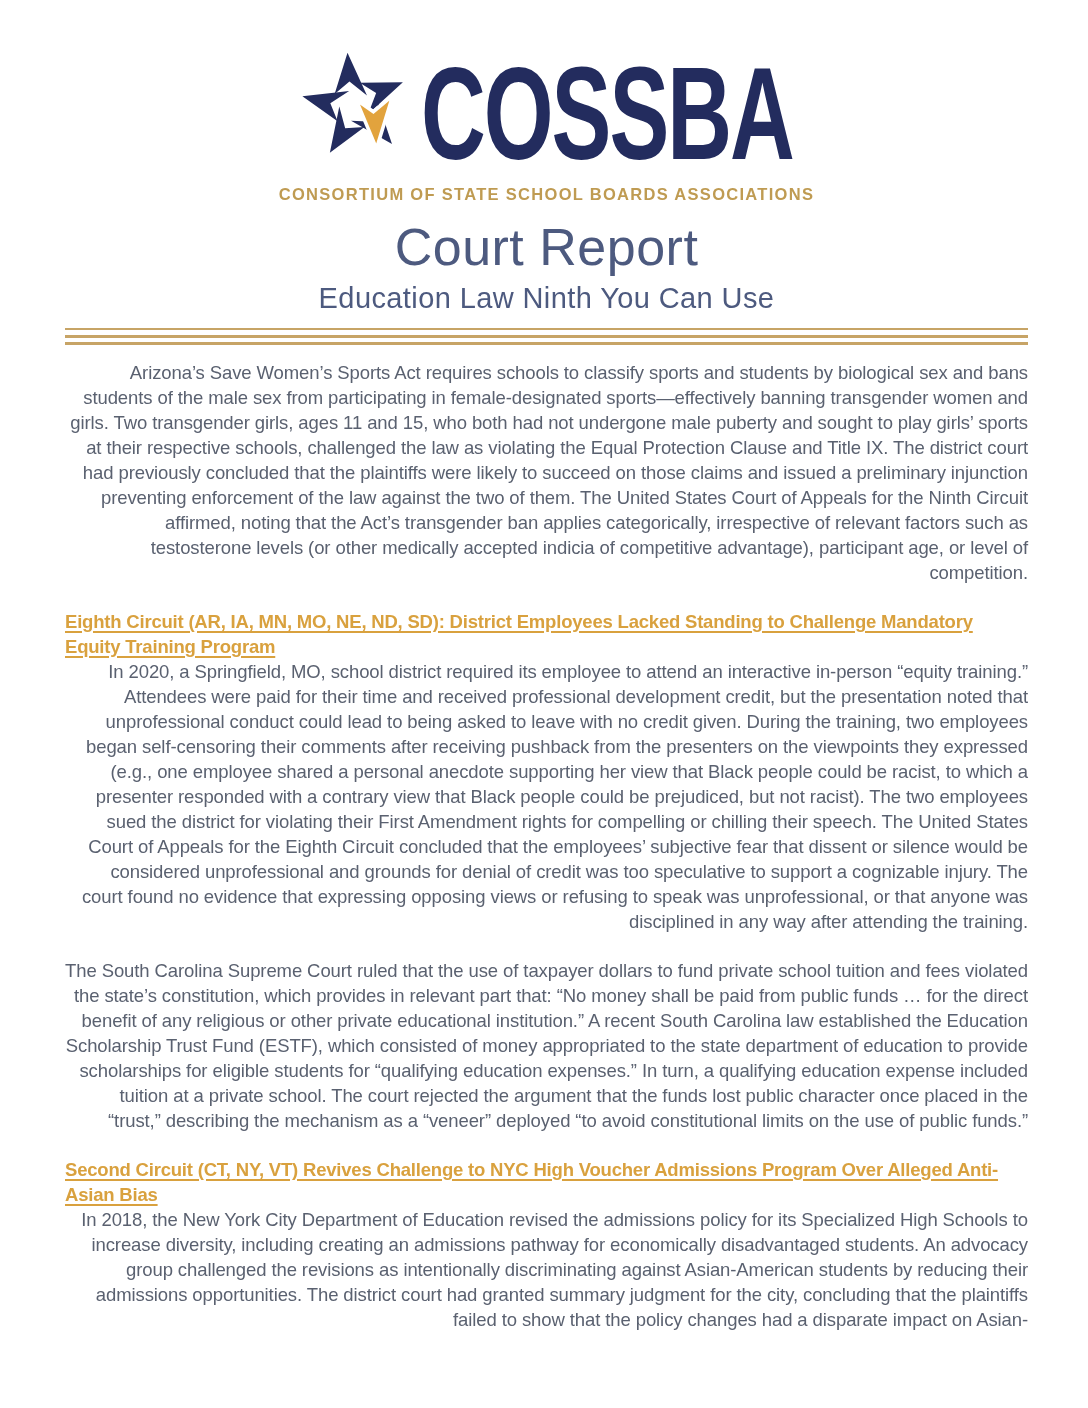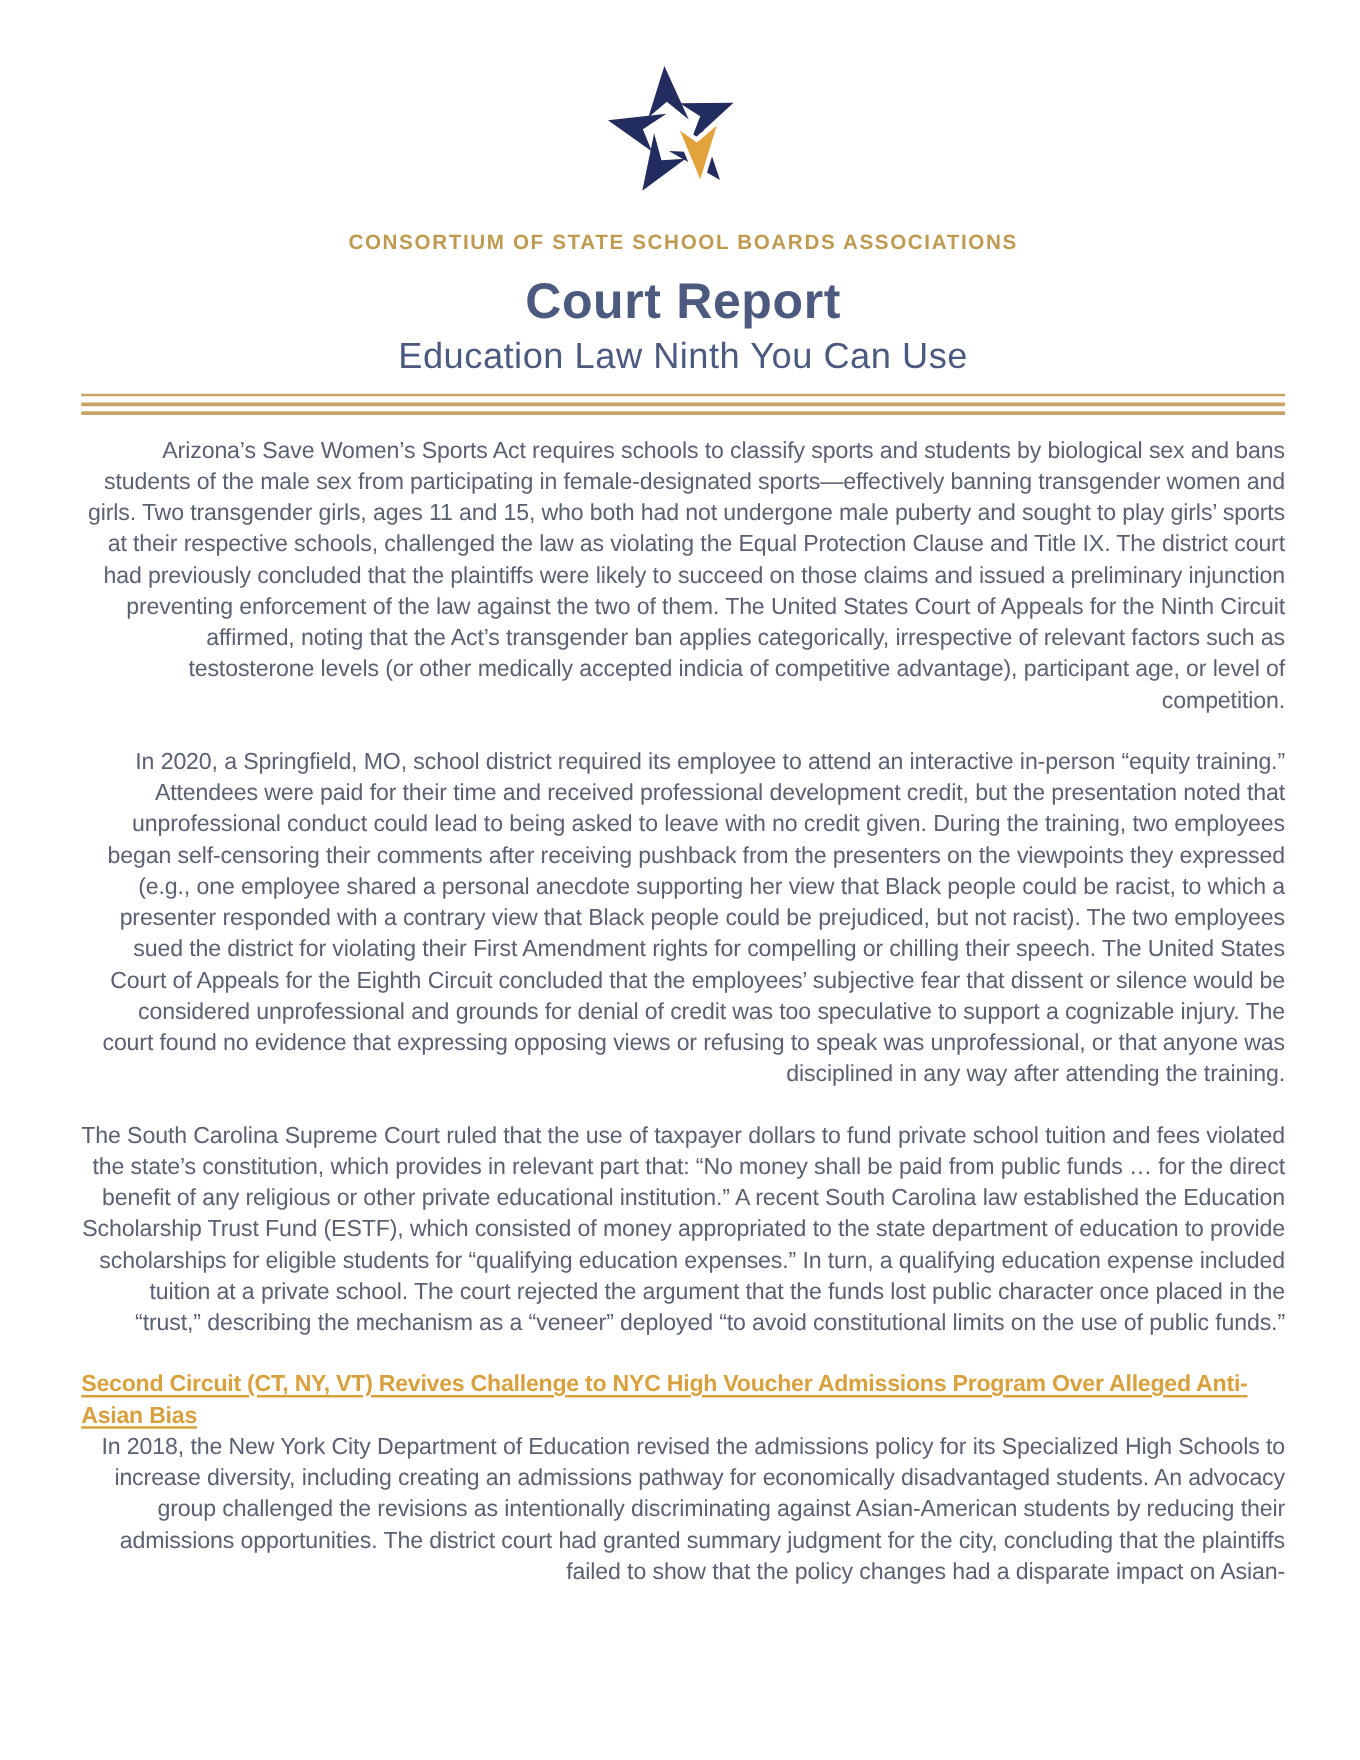--- a/index.html
+++ b/index.html
@@ -55,22 +55,22 @@
     margin-top: 23px;
     color: var(--tagline-gold, #bf9b52);
     font-weight: bold;
     font-size: 16.5px;
     letter-spacing: 1.3px;
     white-space: nowrap;
   }
   .title {
     margin: 16px 0 0 0;
     color: var(--title-slate, #4d5a7f);
-    font-size: 40px;
-    font-weight: bold;
+    font-size: 52px;
+    font-weight: normal;
     letter-spacing: 0.5px;
     line-height: 1.05;
   }
   .subtitle {
     margin-top: 7px;
     color: var(--title-slate, #4d5a7f);
     font-size: 29px;
     font-weight: normal;
     letter-spacing: 0.4px;
   }
@@ -118,39 +118,43 @@
       <svg class="star-svg" viewBox="0 0 120 115" xmlns="http://www.w3.org/2000/svg" aria-hidden="true">
         <g fill="#232c5e">
           <polygon points="57,8 70,52 55,36 39,46" transform="rotate(-8 57 60)"></polygon>
           <polygon points="57,8 70,52 55,36 39,46" transform="rotate(64 57 60)"></polygon>
           <polygon points="57,8 70,52 55,36 39,46" transform="rotate(136 57 60)"></polygon>
           <polygon points="57,8 70,52 55,36 39,46" transform="rotate(208 57 60)"></polygon>
           <polygon points="57,8 70,52 55,36 39,46" transform="rotate(280 57 60)"></polygon>
         </g>
         <polygon points="78,102 58,54 75,66 94,50" fill="#e2a33d" stroke="#ffffff" stroke-width="3.5" stroke-linejoin="miter"></polygon>
       </svg>
+      <div class="wordmark-wrap">
+        <div class="wordmark">COSSBA</div>
+      </div>
     </div>
     <div class="tagline">CONSORTIUM OF STATE SCHOOL BOARDS ASSOCIATIONS</div>
     <h1 class="title">Court Report</h1>
     <div class="subtitle">Education Law Ninth You Can Use</div>
   </header>
 
   <div class="divider">
     <span class="bar b1"></span>
     <span class="bar b2"></span>
     <span class="bar b3"></span>
   </div>
 
   <main class="content">
 
     <section class="article">
       <p class="body-text">Arizona’s Save Women’s Sports Act requires schools to classify sports and students by biological sex and bans students of the male sex from participating in female-designated sports—effectively banning transgender women and girls. Two transgender girls, ages 11 and 15, who both had not undergone male puberty and sought to play girls’ sports at their respective schools, challenged the law as violating the Equal Protection Clause and Title IX. The district court had previously concluded that the plaintiffs were likely to succeed on those claims and issued a preliminary injunction preventing enforcement of the law against the two of them. The United States Court of Appeals for the Ninth Circuit affirmed, noting that the Act’s transgender ban applies categorically, irrespective of relevant factors such as testosterone levels (or other medically accepted indicia of competitive advantage), participant age, or level of competition.</p>
     </section>
 
     <section class="article">
+      <a class="heading">Eighth Circuit (AR, IA, MN, MO, NE, ND, SD): District Employees Lacked Standing to Challenge Mandatory Equity Training Program</a>
       <p class="body-text">In 2020, a Springfield, MO, school district required its employee to attend an interactive in-person “equity training.” Attendees were paid for their time and received professional development credit, but the presentation noted that unprofessional conduct could lead to being asked to leave with no credit given. During the training, two employees began self-censoring their comments after receiving pushback from the presenters on the viewpoints they expressed (e.g., one employee shared a personal anecdote supporting her view that Black people could be racist, to which a presenter responded with a contrary view that Black people could be prejudiced, but not racist). The two employees sued the district for violating their First Amendment rights for compelling or chilling their speech. The United States Court of Appeals for the Eighth Circuit concluded that the employees’ subjective fear that dissent or silence would be considered unprofessional and grounds for denial of credit was too speculative to support a cognizable injury. The court found no evidence that expressing opposing views or refusing to speak was unprofessional, or that anyone was disciplined in any way after attending the training.</p>
     </section>
 
     <section class="article">
       <p class="body-text">The South Carolina Supreme Court ruled that the use of taxpayer dollars to fund private school tuition and fees violated the state’s constitution, which provides in relevant part that: “No money shall be paid from public funds … for the direct benefit of any religious or other private educational institution.” A recent South Carolina law established the Education Scholarship Trust Fund (ESTF), which consisted of money appropriated to the state department of education to provide scholarships for eligible students for “qualifying education expenses.” In turn, a qualifying education expense included tuition at a private school. The court rejected the argument that the funds lost public character once placed in the “trust,” describing the mechanism as a “veneer” deployed “to avoid constitutional limits on the use of public funds.”</p>
     </section>
 
     <section class="article">
       <a class="heading">Second Circuit (CT, NY, VT) Revives Challenge to NYC High Voucher Admissions Program Over Alleged Anti-Asian Bias</a>
       <p class="body-text">In 2018, the New York City Department of Education revised the admissions policy for its Specialized High Schools to increase diversity, including creating an admissions pathway for economically disadvantaged students. An advocacy group challenged the revisions as intentionally discriminating against Asian-American students by reducing their admissions opportunities. The district court had granted summary judgment for the city, concluding that the plaintiffs failed to show that the policy changes had a disparate impact on Asian-</p>

